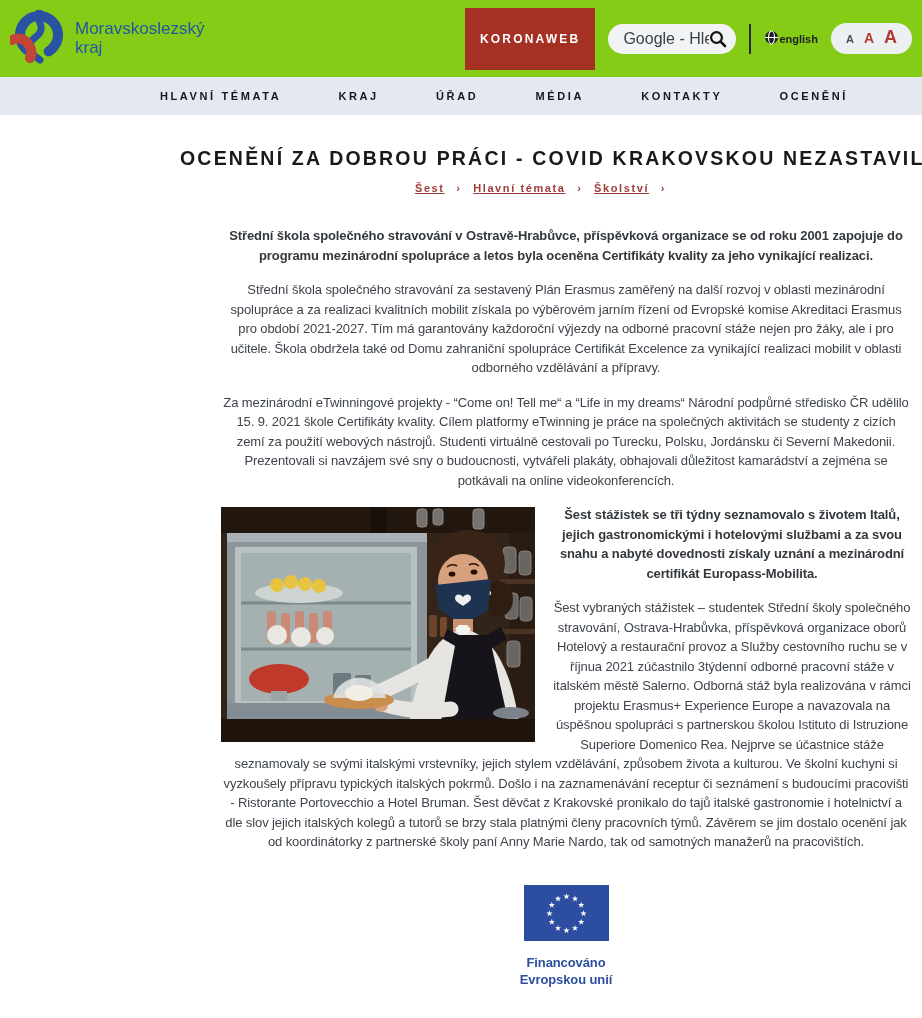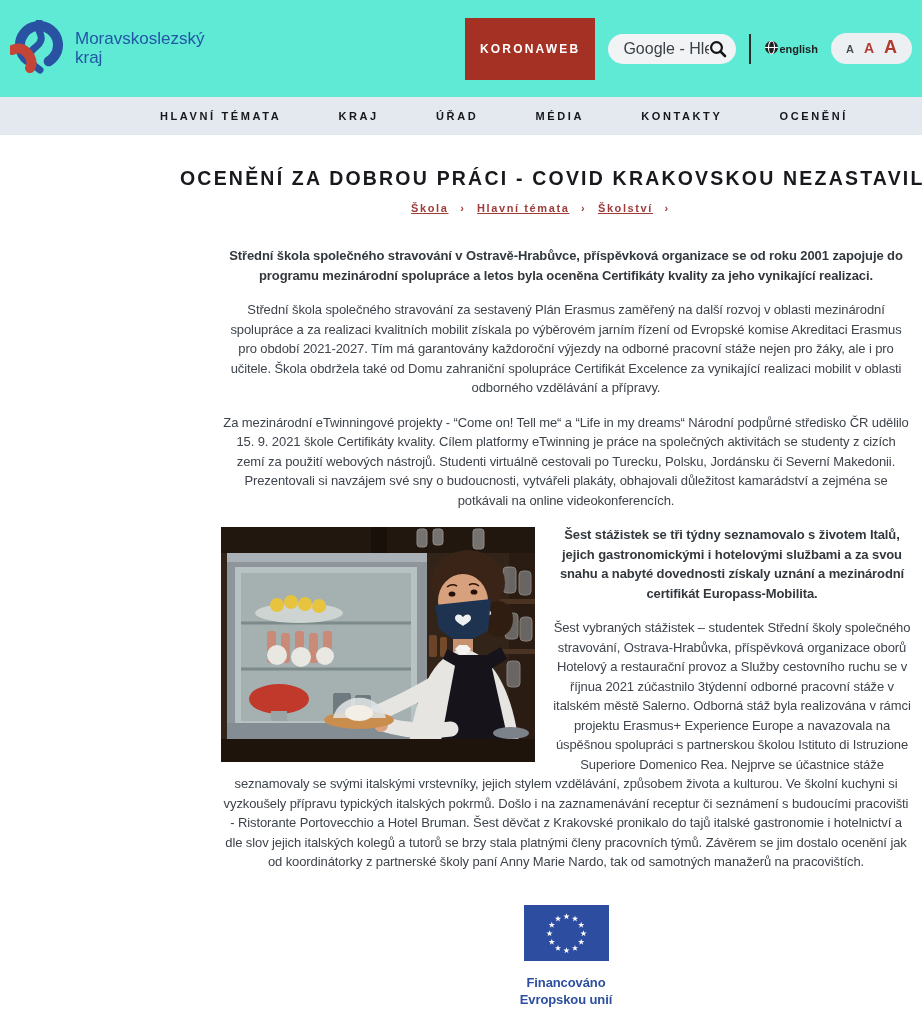--- a/index.html
+++ b/index.html
@@ -4,22 +4,22 @@
 <style>
   * { margin:0; padding:0; box-sizing:border-box; }
   html,body { background:#ffffff; }
   body {
     width:922px; height:1018px; overflow:hidden; position:relative;
     font-family:"Liberation Sans", sans-serif; color:#3e444b;
   }
 
   
   .header {
-    height:97px; display:flex; align-items:center;
-    padding:0 10px 0 10px; background:#5eead4;
+    height:77px; display:flex; align-items:center;
+    padding:0 10px 0 10px; background:#84cc16;
   }
   .logo-wrap { display:flex; align-items:center; gap:9px; cursor:pointer; }
   .logo-text { color:#2356a5; font-size:17px; line-height:1.08; font-weight:500; }
   .header-right { margin-left:auto; display:flex; align-items:center; gap:13px; }
   .koronaweb {
     background:#a53125; color:#ffffff; border:none; cursor:pointer;
     font-family:inherit; font-size:12px; font-weight:700; letter-spacing:2.2px;
     padding:24px 15px;
   }
   .search-pill {
@@ -147,21 +147,21 @@
   <span class="nav-item">ÚŘAD</span>
   <span class="nav-item">MÉDIA</span>
   <span class="nav-item">KONTAKTY</span>
   <span class="nav-item">OCENĚNÍ</span>
 </div>
 
 <div class="article">
   <h1 class="title">OCENĚNÍ ZA DOBROU PRÁCI - COVID KRAKOVSKOU NEZASTAVIL</h1>
 
   <div class="breadcrumb">
-    <span class="crumb">Škola</span>
+    <span class="crumb">Šest</span>
     <span class="crumb-sep">›</span>
     <span class="crumb">Hlavní témata</span>
     <span class="crumb-sep">›</span>
     <span class="crumb">Školství</span>
     <span class="crumb-sep">›</span>
   </div>
 
   <div class="content">
     <p class="lead">Střední škola společného stravování v Ostravě-Hrabůvce, příspěvková organizace se od roku 2001 zapojuje do programu mezinárodní spolupráce a letos byla oceněna Certifikáty kvality za jeho vynikající realizaci.</p>
     <p>Střední škola společného stravování za sestavený Plán Erasmus zaměřený na další rozvoj v oblasti mezinárodní spolupráce a za realizaci kvalitních mobilit získala po výběrovém jarním řízení od Evropské komise Akreditaci Erasmus pro období 2021-2027. Tím má garantovány každoroční výjezdy na odborné pracovní stáže nejen pro žáky, ale i pro učitele. Škola obdržela také od Domu zahraniční spolupráce Certifikát Excelence za vynikající realizaci mobilit v oblasti odborného vzdělávání a přípravy.</p>

